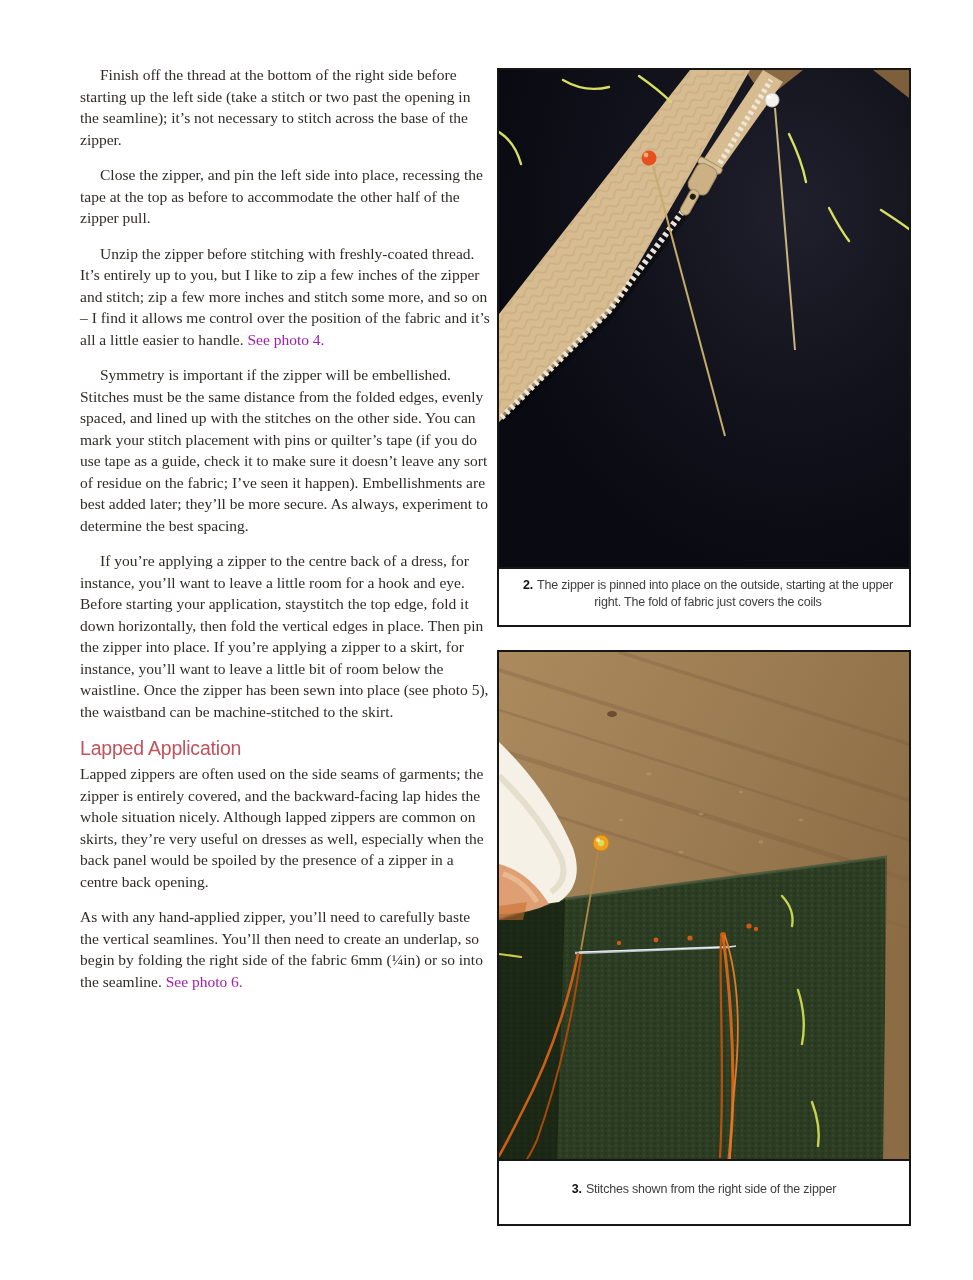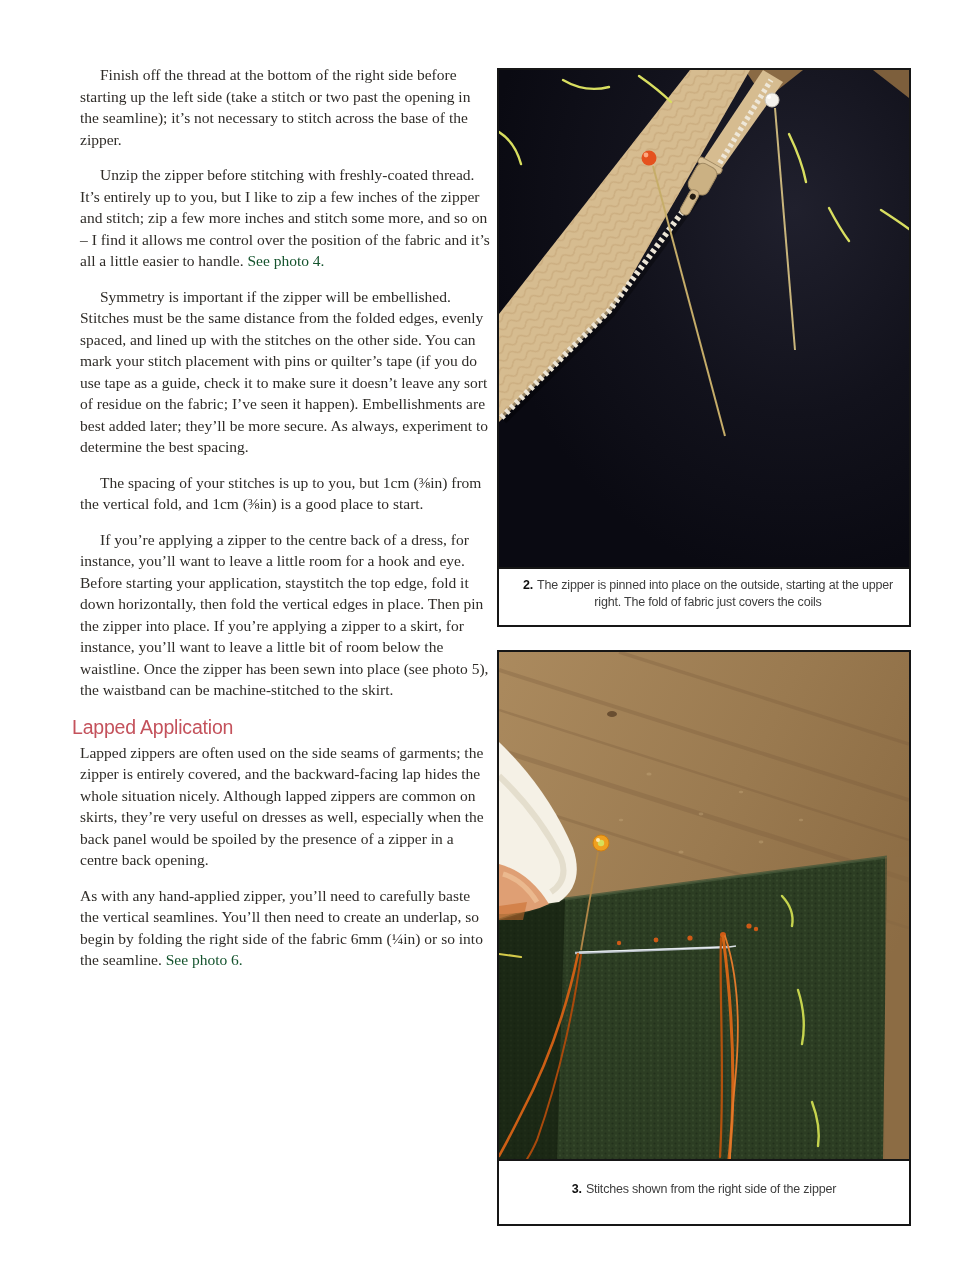--- a/index.html
+++ b/index.html
@@ -10,26 +10,26 @@
   }
   .text-col{
     position:absolute;left:68px;top:64px;width:424px;
   }
   .text-col p{
     margin:0 0 14px 12px;
     font:15.5px/21.5px "Liberation Serif", serif;
     color:#2f2c28;
   }
   .text-col p.indent{text-indent:20px;}
-  .photo-link{color:#14532d;}
+  .photo-link{color:#a21caf;}
   h2.section-heading{
     font:400 19.5px/24px "Liberation Sans", sans-serif;
     color:#c4525c;
     letter-spacing:-0.2px;
-    margin:0 0 3px 4px;
+    margin:0 0 3px 12px;
   }
   .fig-col{position:absolute;left:497px;top:68px;width:414px;}
   figure{
     margin:0 0 23px 0;
     border:2px solid #161616;
     width:414px;
     box-sizing:border-box;
     background:#fff;
   }
   figure .photo{display:block;font-size:0;line-height:0;}
@@ -45,23 +45,23 @@
   figcaption.cap3{padding:20px 4px 26px 4px;}
   figcaption b{color:#0f0f0f;font-weight:700;margin-right:4px;}
 </style>
 </head>
 <body>
 
 <main>
 
   <section class="text-col">
     <p class="indent"><span>Finish off the thread at the bottom of the right side before starting up the left side (take a stitch or two past the opening in the seamline); it’s not necessary to stitch across the base of the zipper.</span></p>
+    <p class="indent"><span>Close the zipper, and pin the left side into place, recessing the tape at the top as before to accommodate the other half of the zipper pull.</span></p>
     <p class="indent"><span>Unzip the zipper before stitching with freshly-coated thread. It’s entirely up to you, but I like to zip a few inches of the zipper and stitch; zip a few more inches and stitch some more, and so on – I find it allows me control over the position of the fabric and it’s all a little easier to handle.</span> <span class="photo-link">See photo 4.</span></p>
     <p class="indent"><span>Symmetry is important if the zipper will be embellished. Stitches must be the same distance from the folded edges, evenly spaced, and lined up with the stitches on the other side. You can mark your stitch placement with pins or quilter’s tape (if you do use tape as a guide, check it to make sure it doesn’t leave any sort of residue on the fabric; I’ve seen it happen). Embellishments are best added later; they’ll be more secure. As always, experiment to determine the best spacing.</span></p>
-    <p class="indent"><span>The spacing of your stitches is up to you, but 1cm (⅜in) from the vertical fold, and 1cm (⅜in) is a good place to start.</span></p>
     <p class="indent"><span>If you’re applying a zipper to the centre back of a dress, for instance, you’ll want to leave a little room for a hook and eye. Before starting your application, staystitch the top edge, fold it down horizontally, then fold the vertical edges in place. Then pin the zipper into place. If you’re applying a zipper to a skirt, for instance, you’ll want to leave a little bit of room below the waistline. Once the zipper has been sewn into place (see photo 5), the waistband can be machine-stitched to the skirt.</span></p>
     <h2 class="section-heading">Lapped Application</h2>
     <p><span>Lapped zippers are often used on the side seams of garments; the zipper is entirely covered, and the backward-facing lap hides the whole situation nicely. Although lapped zippers are common on skirts, they’re very useful on dresses as well, especially when the back panel would be spoiled by the presence of a zipper in a centre back opening.</span></p>
     <p><span>As with any hand-applied zipper, you’ll need to carefully baste the vertical seamlines.  You’ll then need to create an underlap, so begin by folding the right side of the fabric 6mm (¼in) or so into the seamline.</span> <span class="photo-link">See photo 6.</span></p>
   </section>
 
   <aside class="fig-col">
 
     <figure>
       <div class="photo">

